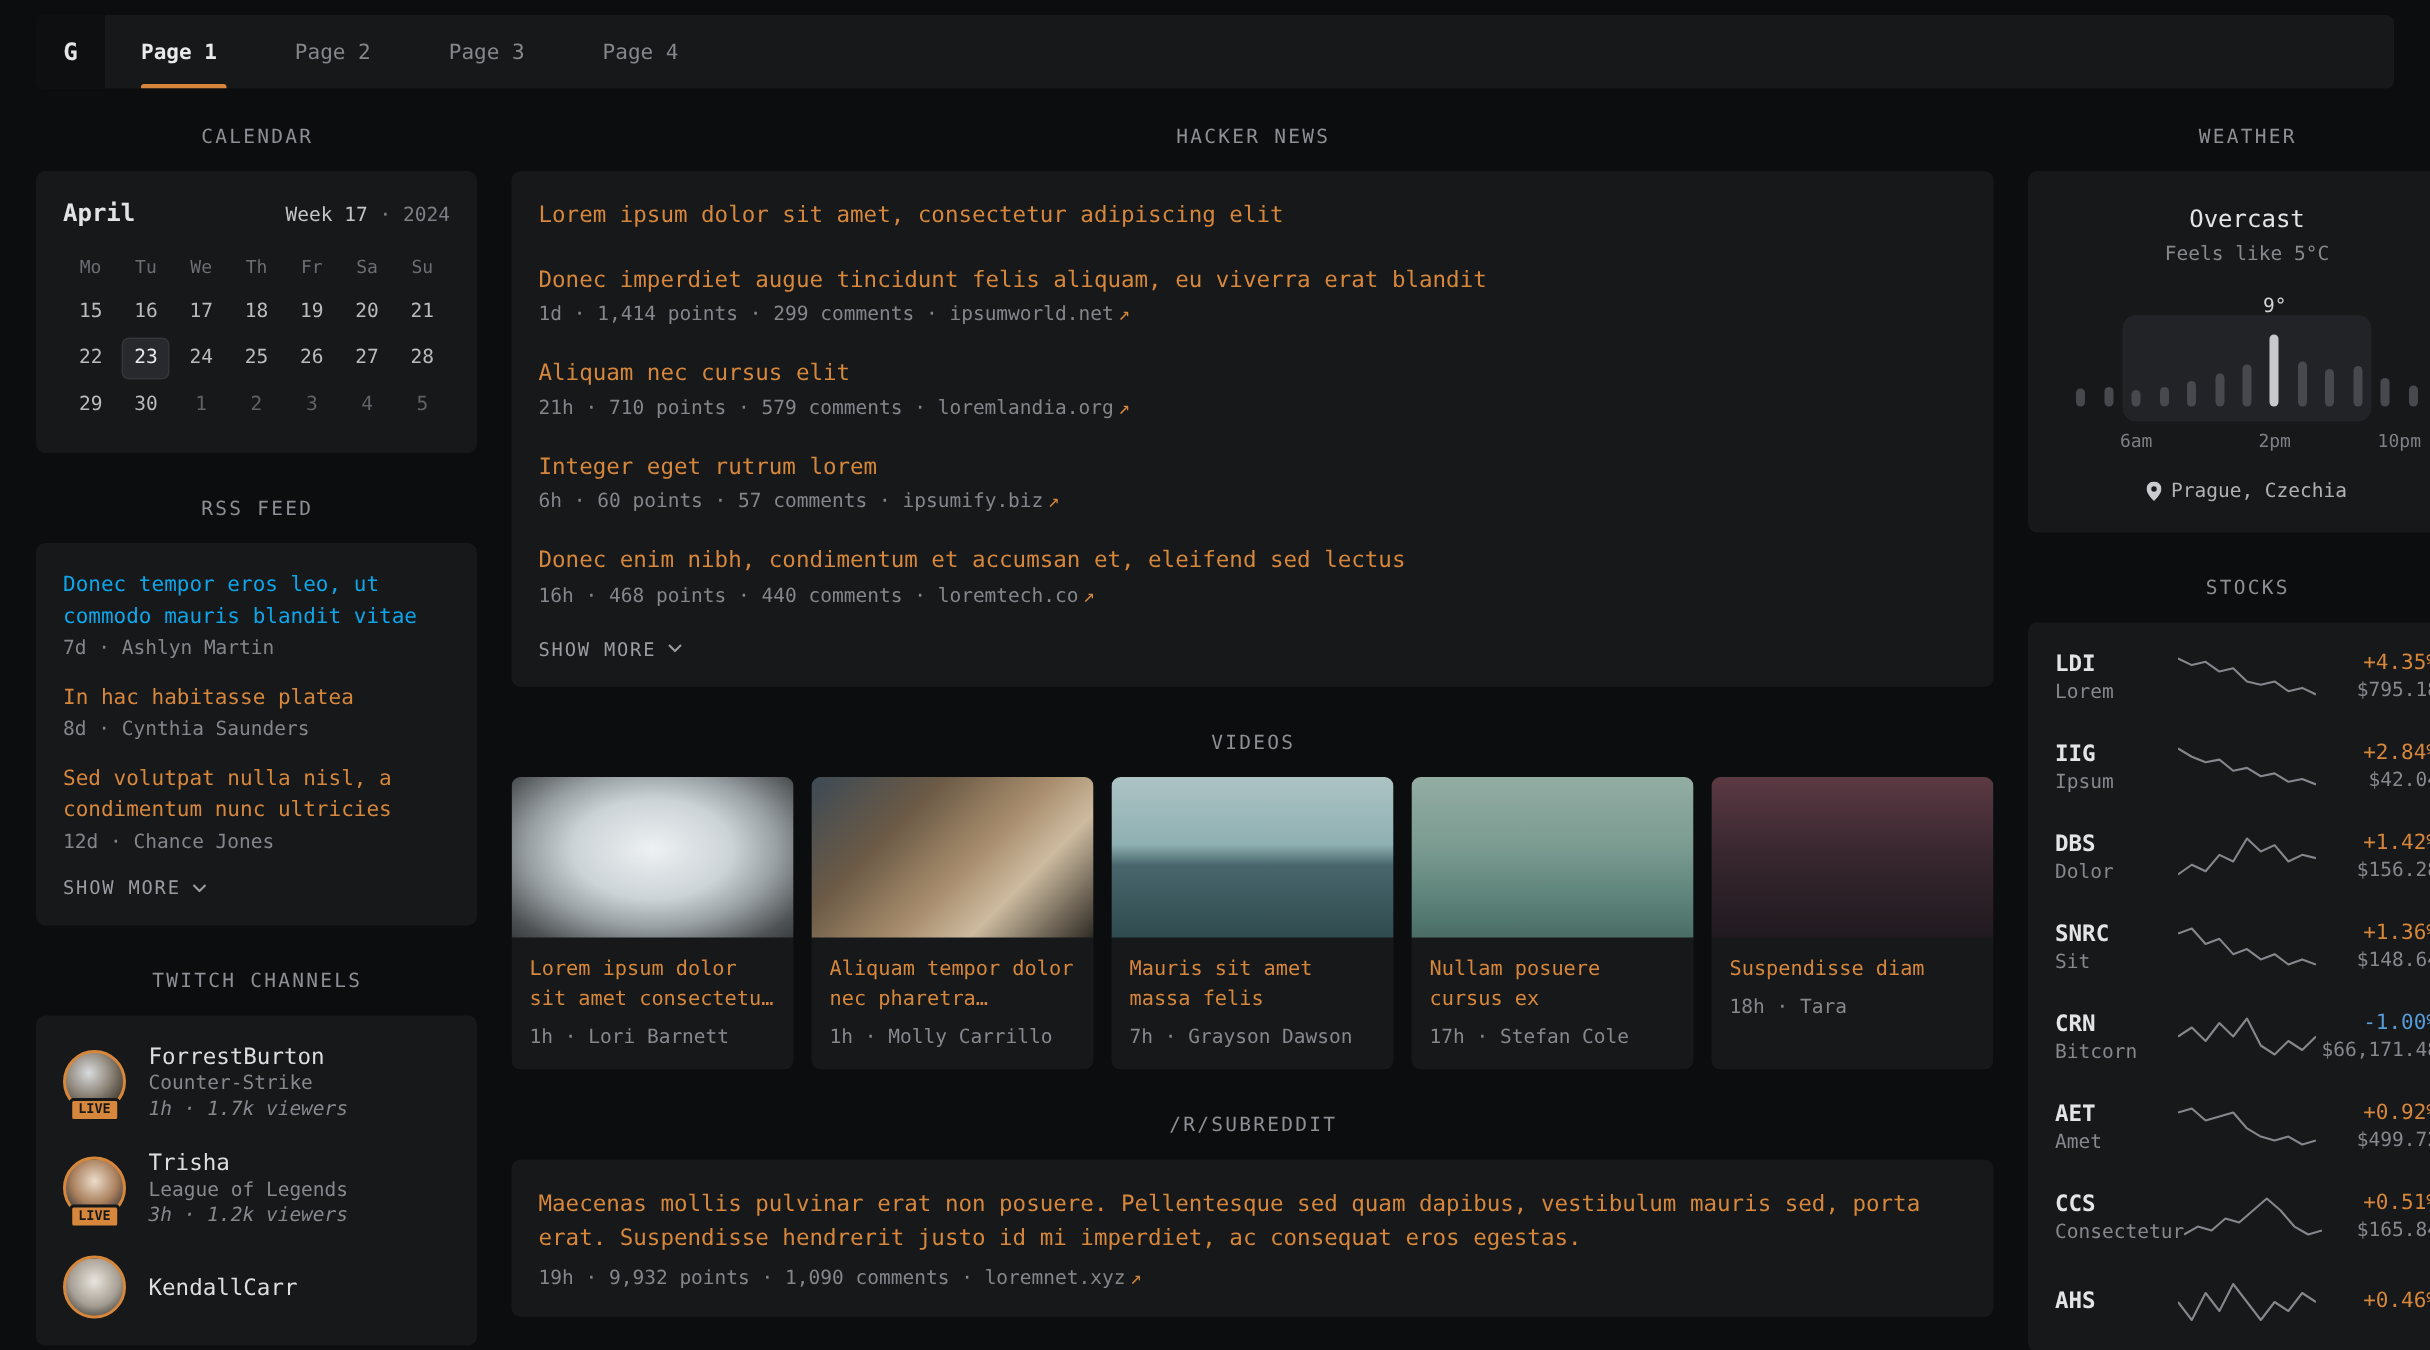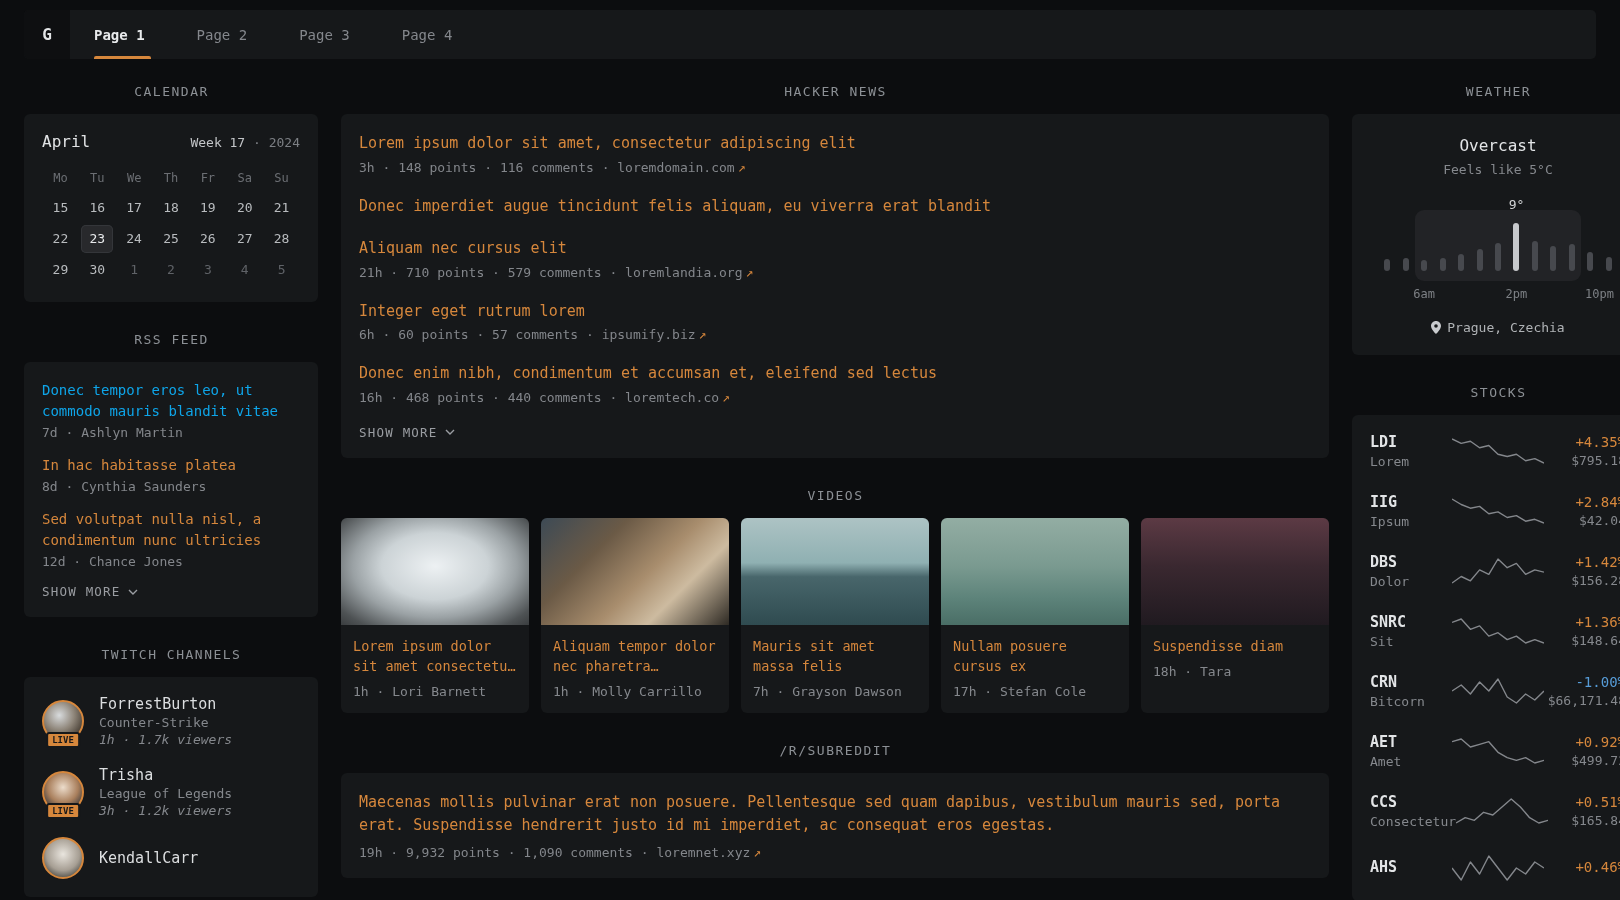--- a/index.html
+++ b/index.html
@@ -40,21 +40,21 @@
   .wtitle {
     font-size: 13px; font-weight: normal; color: #8c9095; letter-spacing: 1.5px;
     margin: 0 0 15px 1px;
     text-align: center;
   }
   .widget + .widget { margin-top: 30px; }
   .card { background: #16181a; border-radius: 6px; padding: 18px; }
 
   
   .cal-head { display: flex; justify-content: space-between; align-items: baseline; }
-  .cal-month { font-size: 16px; color: #e1e3e5; }
+  .cal-month { font-size: 16px; color: #e1e3e5; font-weight: bold; }
   .cal-meta { font-size: 13px; color: #7c7f84; }
   .cal-week { color: #c3c5c8; }
   .cal-weekdays, .cal-days { display: grid; grid-template-columns: repeat(7,1fr); text-align: center; }
   .cal-weekdays { margin-top: 20px; font-size: 12px; color: #6b6e73; }
   .cal-days { margin-top: 9px; row-gap: 3px; }
   .day {
     font-size: 13px; color: #b9bcbf; height: 28px; line-height: 28px;
     border-radius: 5px; justify-self: center; width: 32px;
   }
   .day.muted { color: #5f6267; }
@@ -270,24 +270,24 @@
       </section>
     </aside>
 
     <main>
 
       <section class="widget">
         <h2 class="wtitle">HACKER NEWS</h2>
         <div class="card hn">
           <article class="feed-item">
             <div class="feed-title">Lorem ipsum dolor sit amet, consectetur adipiscing elit</div>
-            <div class="feed-meta"><span>3h · 148 points · 116 comments · </span><span class="domain">loremdomain.com</span><span class="ext">↗</span></div>
           </article>
           <article class="feed-item">
             <div class="feed-title">Donec imperdiet augue tincidunt felis aliquam, eu viverra erat blandit</div>
+            <div class="feed-meta"><span>1d · 1,414 points · 299 comments · </span><span class="domain">ipsumworld.net</span><span class="ext">↗</span></div>
           </article>
           <article class="feed-item">
             <div class="feed-title">Aliquam nec cursus elit</div>
             <div class="feed-meta"><span>21h · 710 points · 579 comments · </span><span class="domain">loremlandia.org</span><span class="ext">↗</span></div>
           </article>
           <article class="feed-item">
             <div class="feed-title">Integer eget rutrum lorem</div>
             <div class="feed-meta"><span>6h · 60 points · 57 comments · </span><span class="domain">ipsumify.biz</span><span class="ext">↗</span></div>
           </article>
           <article class="feed-item">

